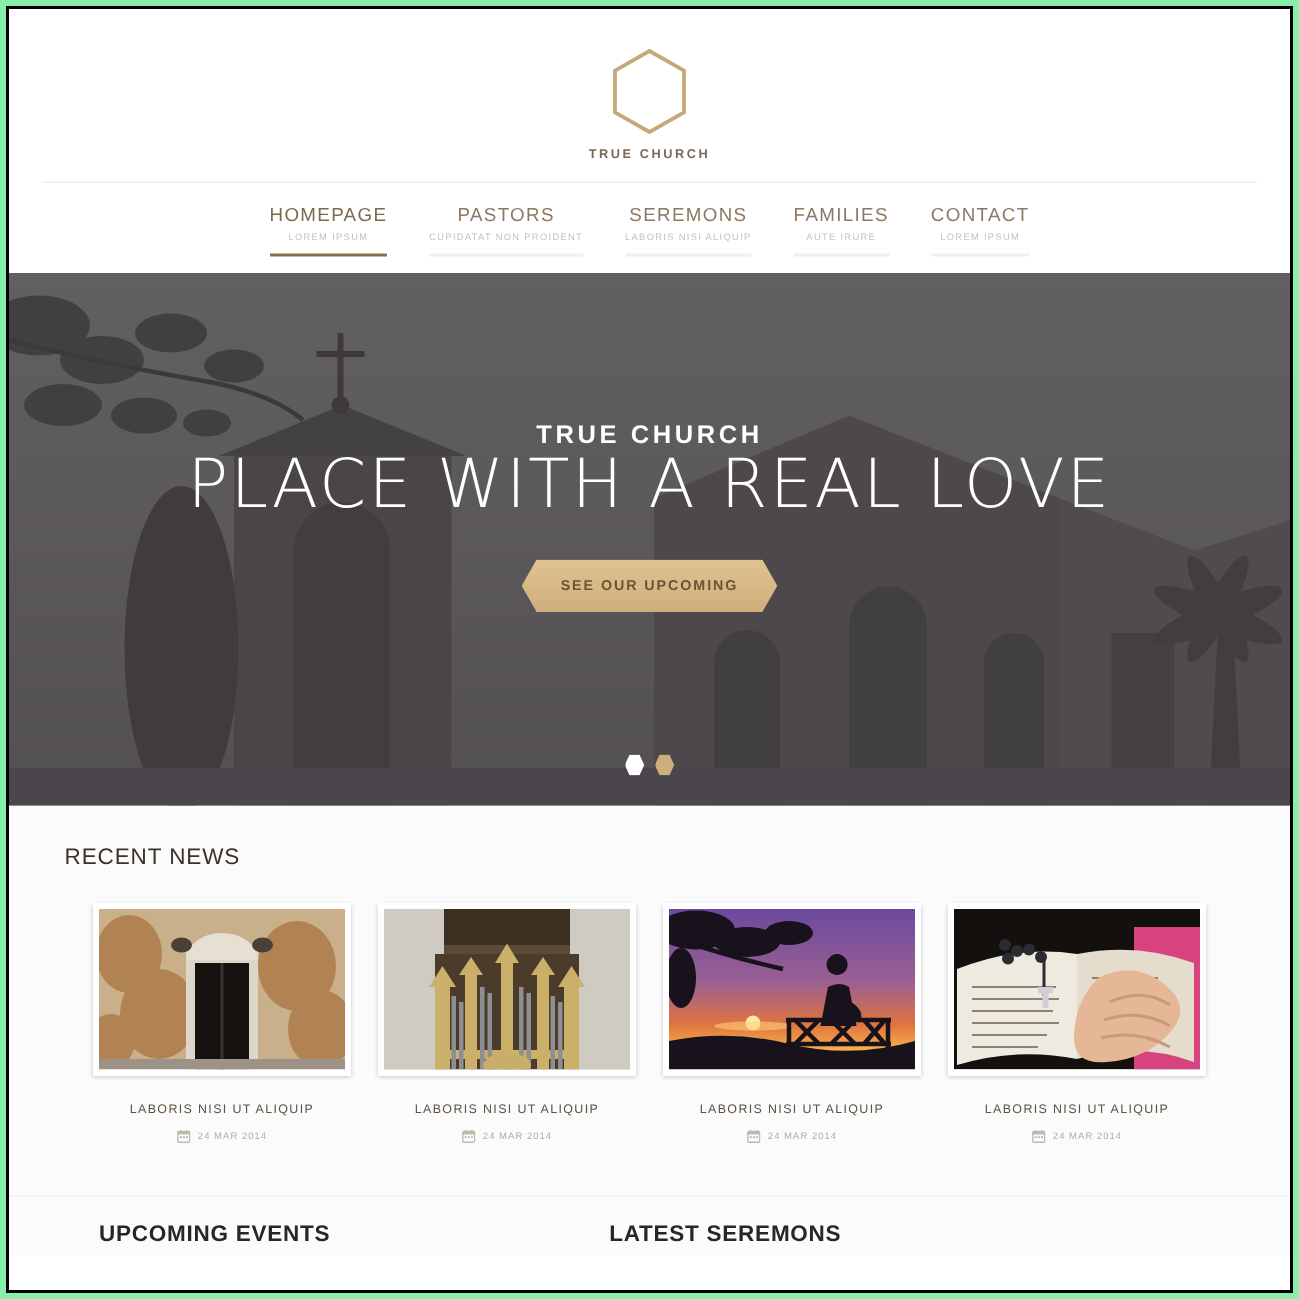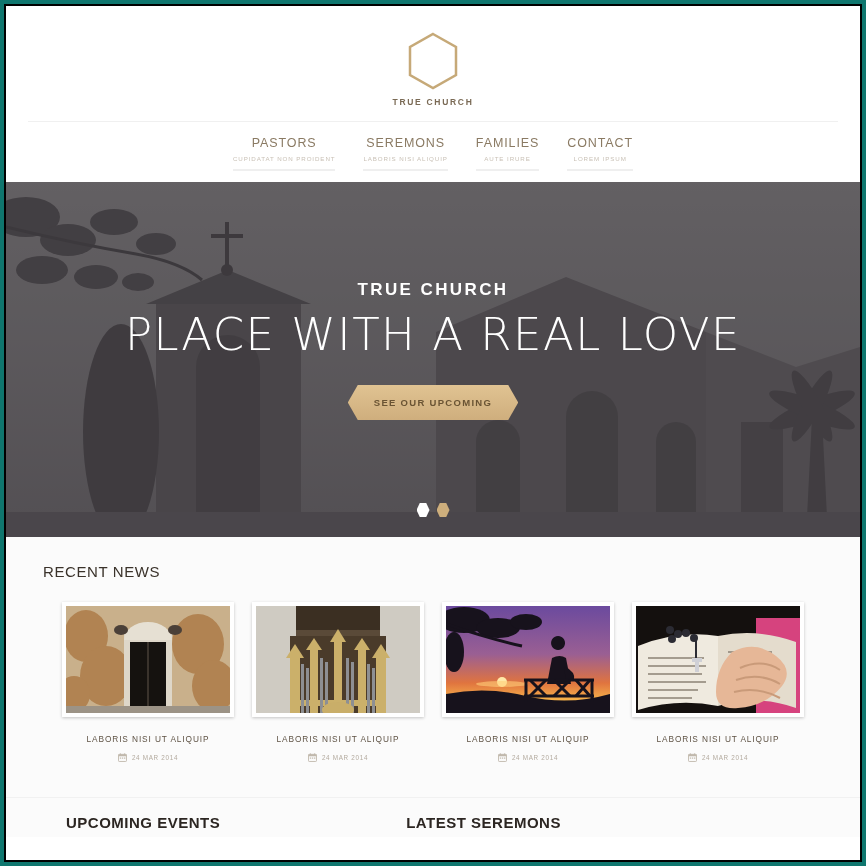--- a/index.html
+++ b/index.html
@@ -9,21 +9,21 @@
     height: 866px;
     overflow: hidden;
     background: #000;
     font-family: "Liberation Sans", sans-serif;
   }
 
   
   .frame-cyan {
     position: absolute;
     inset: 0;
-    background: #0f766e;
+    background: #86efac;
     padding: 4px;
   }
   .frame-black {
     width: 100%;
     height: 100%;
     background: #000000;
     padding: 2px;
   }
   .page {
     width: 100%;
@@ -126,21 +126,21 @@
     justify-content: flex-start;
     padding-top: 98px;
   }
   .hero-kicker {
     color: #ffffff;
     font-size: 17px;
     font-weight: bold;
     letter-spacing: 2.4px;
   }
   .hero-title {
-    margin-top: 12px;
+    margin-top: 0;
     color: #ffffff;
     font-size: 45px;
     font-weight: 300;
     letter-spacing: 1.5px;
     font-family: "DejaVu Sans", sans-serif;
     font-stretch: condensed;
     line-height: 1;
     white-space: nowrap;
   }
   .hero-btn {
@@ -256,20 +256,25 @@
           <polygon points="26,2 49,15 49,43 26,56 3,43 3,15" fill="none" stroke="#c6a978" stroke-width="2.5"></polygon>
           <path d="M26 16 l3.5 3.5 h-2 v5 h5 v-2 l3.5 3.5 l-3.5 3.5 v-2 h-5 v5 h2 l-3.5 3.5 l-3.5 -3.5 h2 v-5 h-5 v2 l-3.5 -3.5 l3.5 -3.5 v2 h5 v-5 h-2 z" fill="#ffffff"></path>
         </svg>
       </div>
       <div class="logo-text">TRUE CHURCH</div>
     </div>
     <div class="header-divider"></div>
   </div>
 
   <div class="nav" id="nav">
+          <a class="nav-item active">
+            <span class="nav-title">HOMEPAGE</span>
+            <span class="nav-sub">LOREM IPSUM</span>
+            <span class="nav-underline"></span>
+          </a>
           <a class="nav-item">
             <span class="nav-title">PASTORS</span>
             <span class="nav-sub">CUPIDATAT NON PROIDENT</span>
             <span class="nav-underline"></span>
           </a>
           <a class="nav-item">
             <span class="nav-title">SEREMONS</span>
             <span class="nav-sub">LABORIS NISI ALIQUIP</span>
             <span class="nav-underline"></span>
           </a>

